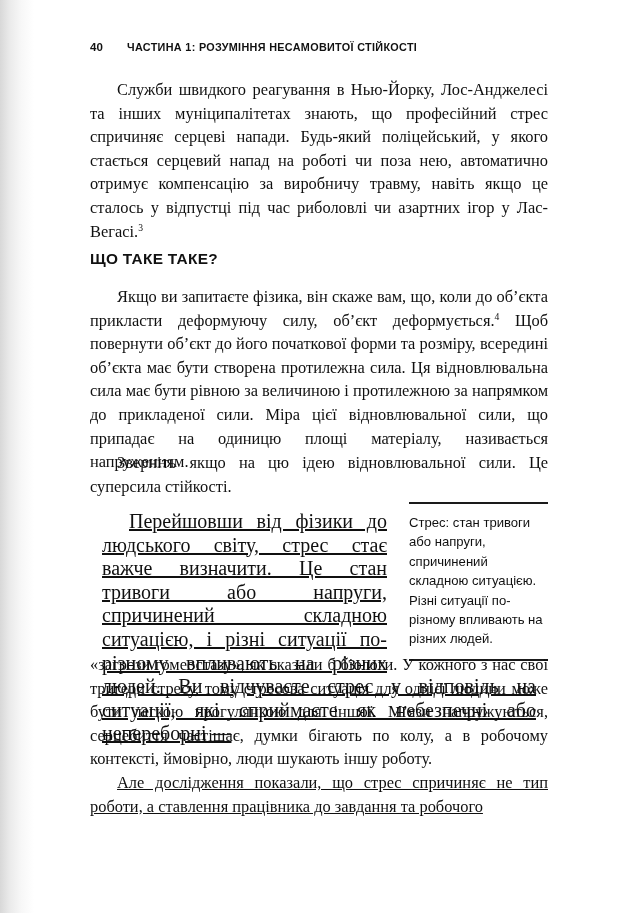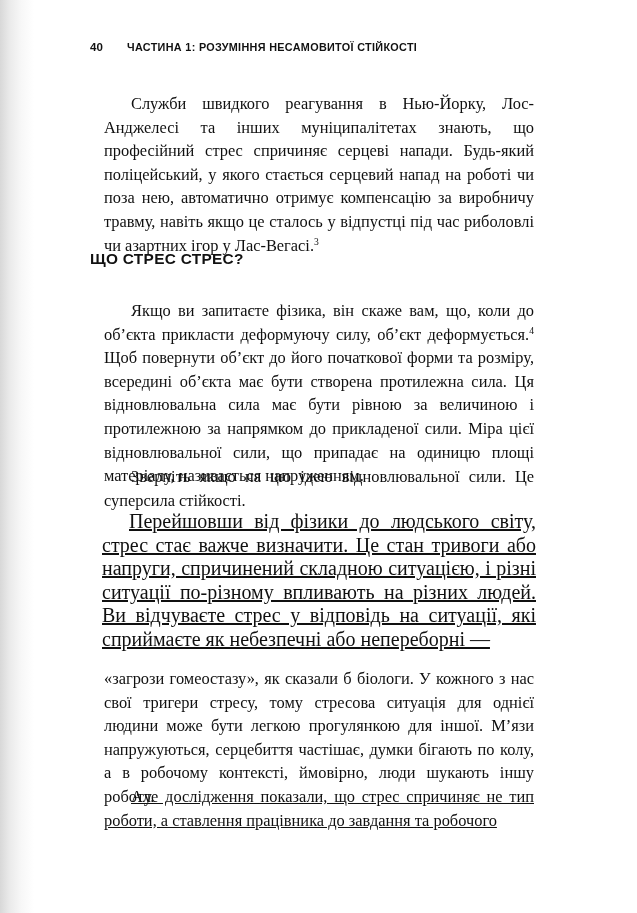--- a/index.html
+++ b/index.html
@@ -73,21 +73,21 @@
     position: absolute;
     left: 0;
     width: 458px;
     font-size: 16.4px;
     line-height: 23.6px;
     text-align: justify;
     text-justify: inter-word;
     hyphens: manual;
   }
   .body-block p {
-    margin: 14px;
+    margin: 0;
   }
   .indent {
     text-indent: 27px;
   }
   .ital {
   }
   sup {
     font-size: 9.6px;
     vertical-align: super;
     line-height: 0;
@@ -164,31 +164,34 @@
   <div class="content">
 
     <div class="running-head">
       <span class="folio">40</span><span class="head-title">ЧАСТИНА 1: РОЗУМІННЯ НЕСАМОВИТОЇ СТІЙКОСТІ</span>
     </div>
 
     <div class="body-block" id="para-opening">
       <p class="indent"><span>Служби швидкого реагування в Нью-Йорку, Лос-Анджелесі та інших муніципалітетах знають, що професійний стрес спричиняє серцеві напади. Будь-який поліцейський, у якого стається серцевий напад на роботі чи поза нею, автоматично отримує компенсацію за виробничу травму, навіть якщо це сталось у відпустці під час риболовлі чи азартних ігор у Лас-Вегасі.</span><sup>3</sup></p>
     </div>
 
-    <h2 class="section-heading">ЩО СТРЕС СТРЕС?</h2>
+    <h2 class="section-heading">ЩО ТАКЕ ТАКЕ?</h2>
 
     <div class="body-block" id="para-physics">
       <p class="indent"><span>Якщо ви запитаєте фізика, він скаже вам, що, коли до об’єкта прикласти деформуючу силу, об’єкт деформується.</span><sup>4</sup><span> Щоб повернути об’єкт до його початкової форми та розміру, всередині об’єкта має бути створена протилежна сила. Ця відновлювальна сила має бути рівною за величиною і протилежною за напрямком до прикладеної сили. Міра цієї відновлювальної сили, що припадає на одиницю площі матеріалу, називається </span><span class="ital">напруженням</span><span>.</span></p>
     </div>
 
     <div class="body-block" id="para-restorative">
       <p class="indent">Зверніть якщо на цю ідею відновлювальної сили. Це суперсила стійкості.</p>
     </div>
 
     <div class="wrap-region">
+      <aside class="callout">
+        <span>Стрес: стан тривоги або напруги, спричинений складною ситуацією. Різні ситуації по-різному впливають на різних людей.</span>
+      </aside>
       <p class="wrap-text">Перейшовши від фізики до людського світу, стрес стає важче визначити. Це стан тривоги або напруги, спричинений складною ситуацією, і різні ситуації по-різному впливають на різних людей. Ви відчуваєте стрес у відповідь на ситуації, які сприймаєте як небезпечні або непереборні —</p>
     </div>
 
     <div class="body-block" id="para-homeostasis">
       <p>«загрози гомеостазу», як сказали б біологи. У кожного з нас свої тригери стресу, тому стресова ситуація для однієї людини може бути легкою прогулянкою для іншої. М’язи напружуються, серцебиття частішає, думки бігають по колу, а в робочому контексті, ймовірно, люди шукають іншу роботу.</p>
     </div>
 
     <div class="body-block" id="para-research">
       <p class="indent">Але дослідження показали, що стрес спричиняє не тип роботи, а ставлення працівника до завдання та робочого</p>
     </div>

